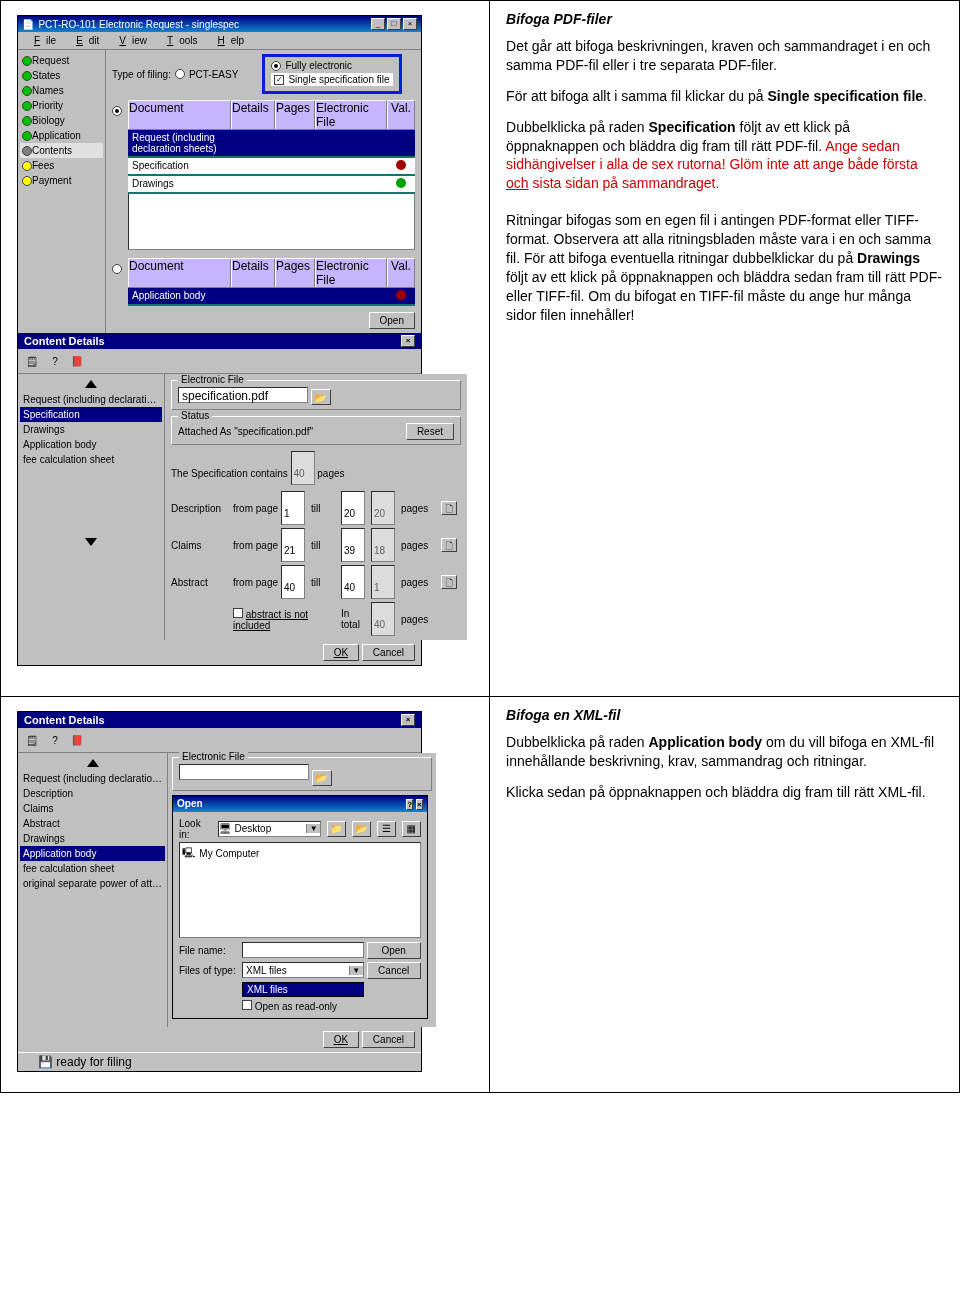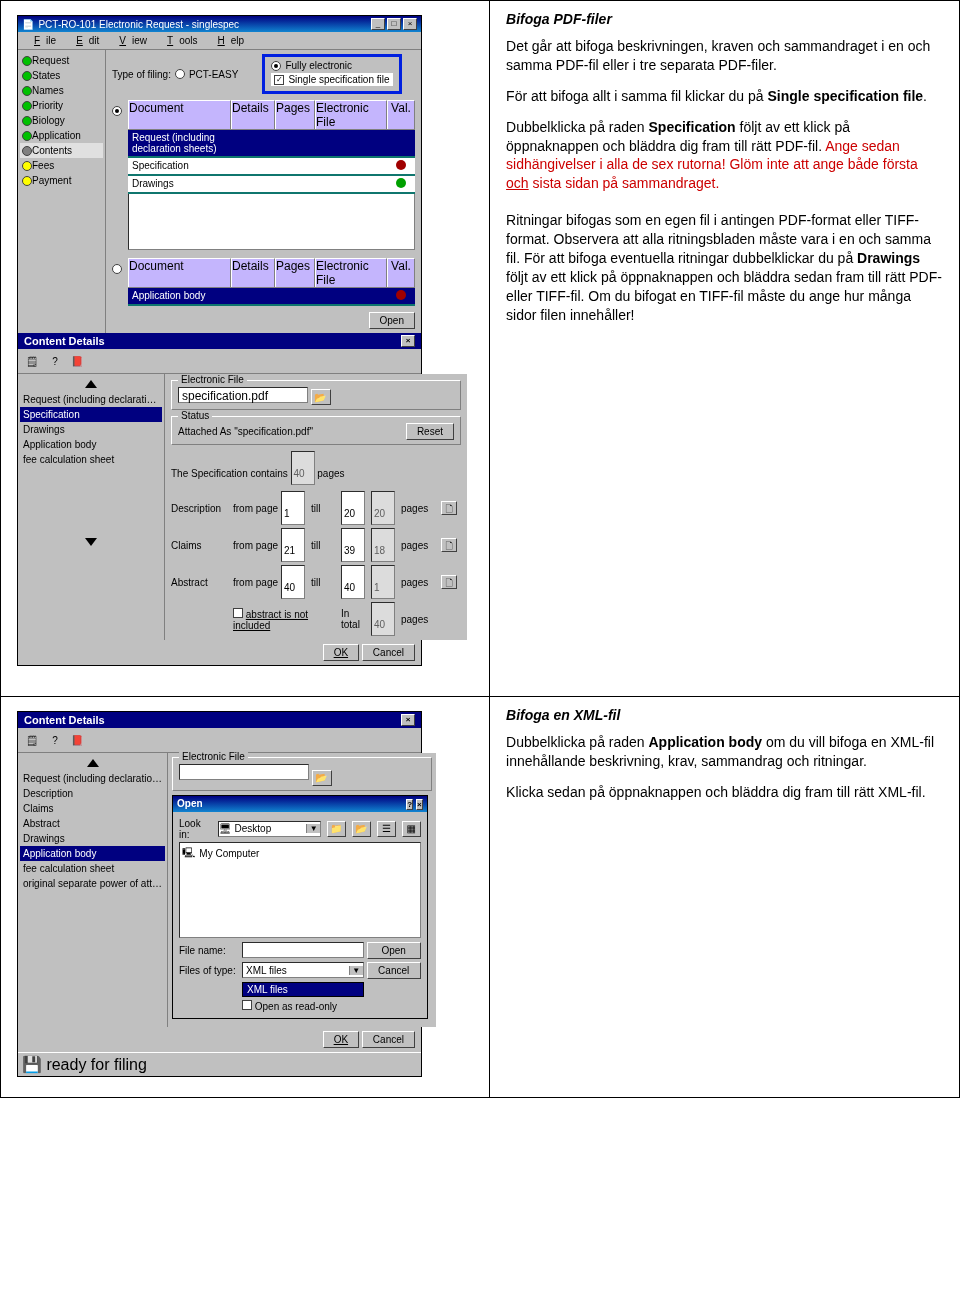--- a/index.html
+++ b/index.html
@@ -75,21 +75,21 @@
   .dialog { border: 1px solid #000; background: #c0c0c0; margin: 0 4px 4px 0; }
   .dlg-title { background: linear-gradient(#000080, #1084d0); color: #fff; padding: 2px 4px; display: flex; justify-content: space-between; align-items: center; font-weight: bold; }
   .dlg-body { padding: 6px; }
   .filelist { background: #fff; border: 1px inset #808080; height: 96px; padding: 2px; }
   .combobox { background: #fff; border: 1px inset #808080; height: 16px; display: inline-flex; align-items: center; font-size: 10px; }
   .combobox .cbtxt { flex: 1; padding: 0 3px; }
   .combobox .cbarrow { width: 14px; background: #c0c0c0; border-left: 1px solid #808080; text-align: center; font-size: 8px; }
   .dd-popup { background: #fff; border: 1px solid #000; font-size: 10px; }
   .dd-popup .ddi { padding: 1px 4px; }
   .dd-popup .ddi.sel { background: #000080; color: #fff; }
-  .statusbar { background: #c0c0c0; border-top: 1px solid #fff; padding: 2px 4px; font-size: 16px; }
+  .statusbar { background: #c0c0c0; border-top: 1px solid #fff; padding: 2px 20px; font-size: 12px; }
   .triangle { width: 0; height: 0; display: inline-block; }
   .tri-up { border-left: 6px solid transparent; border-right: 6px solid transparent; border-bottom: 8px solid #000; }
   .tri-down { border-left: 6px solid transparent; border-right: 6px solid transparent; border-top: 8px solid #000; }
 </style>
 </head>
 <body>
 
 <div class="page">
 <table class="tbl">
   <tbody>

